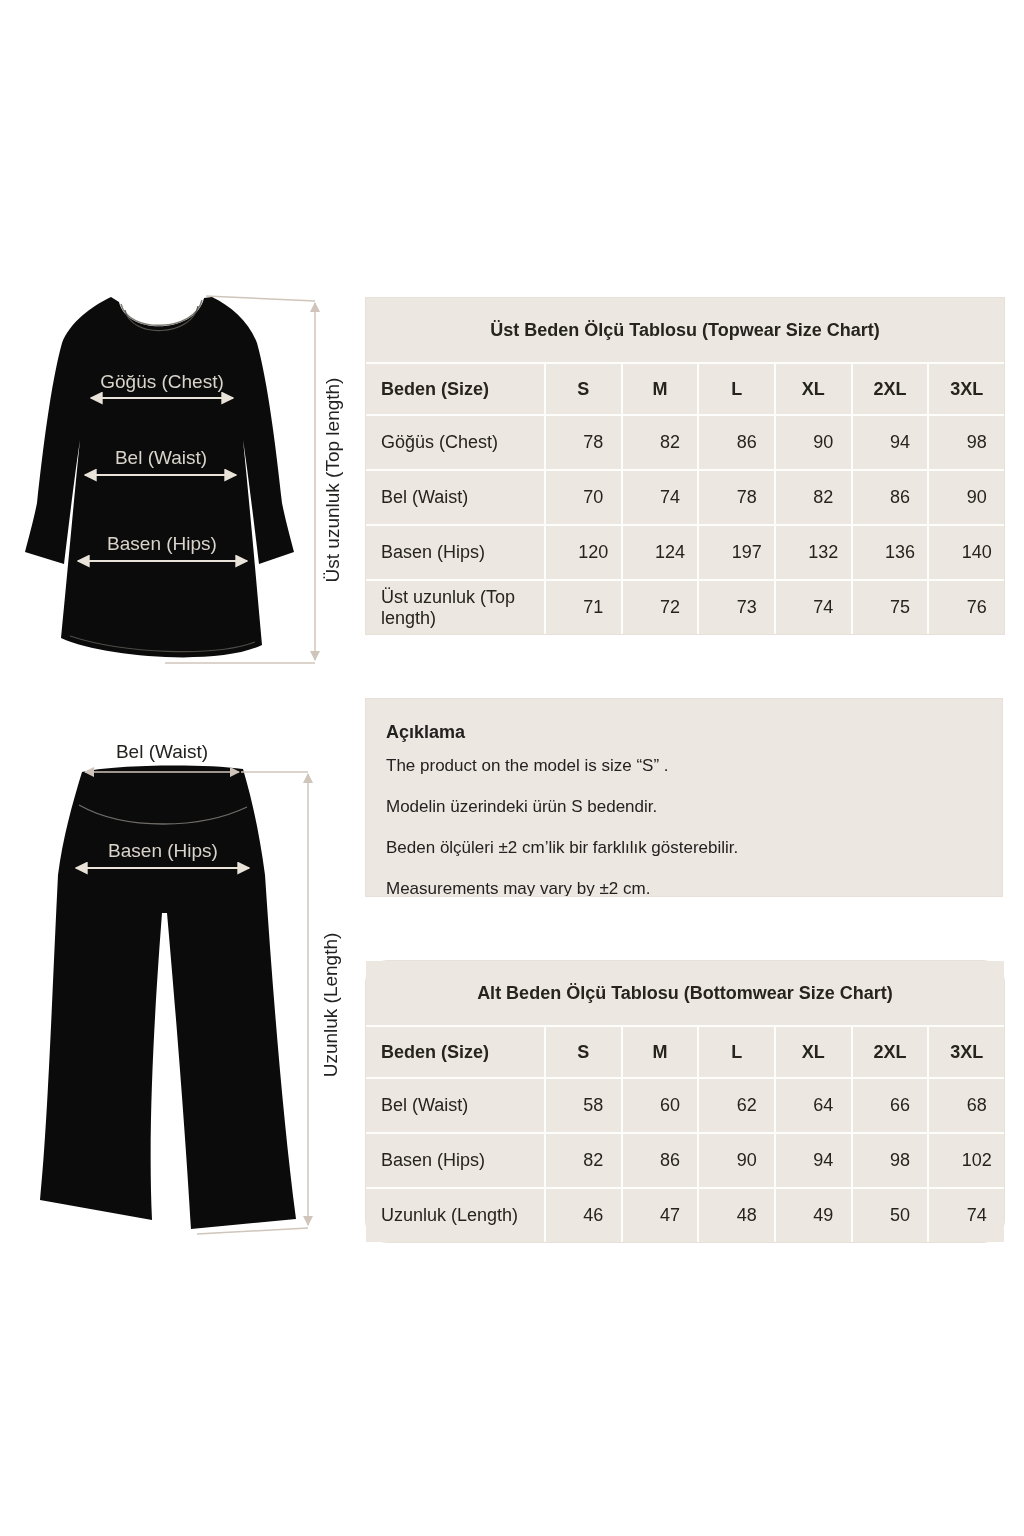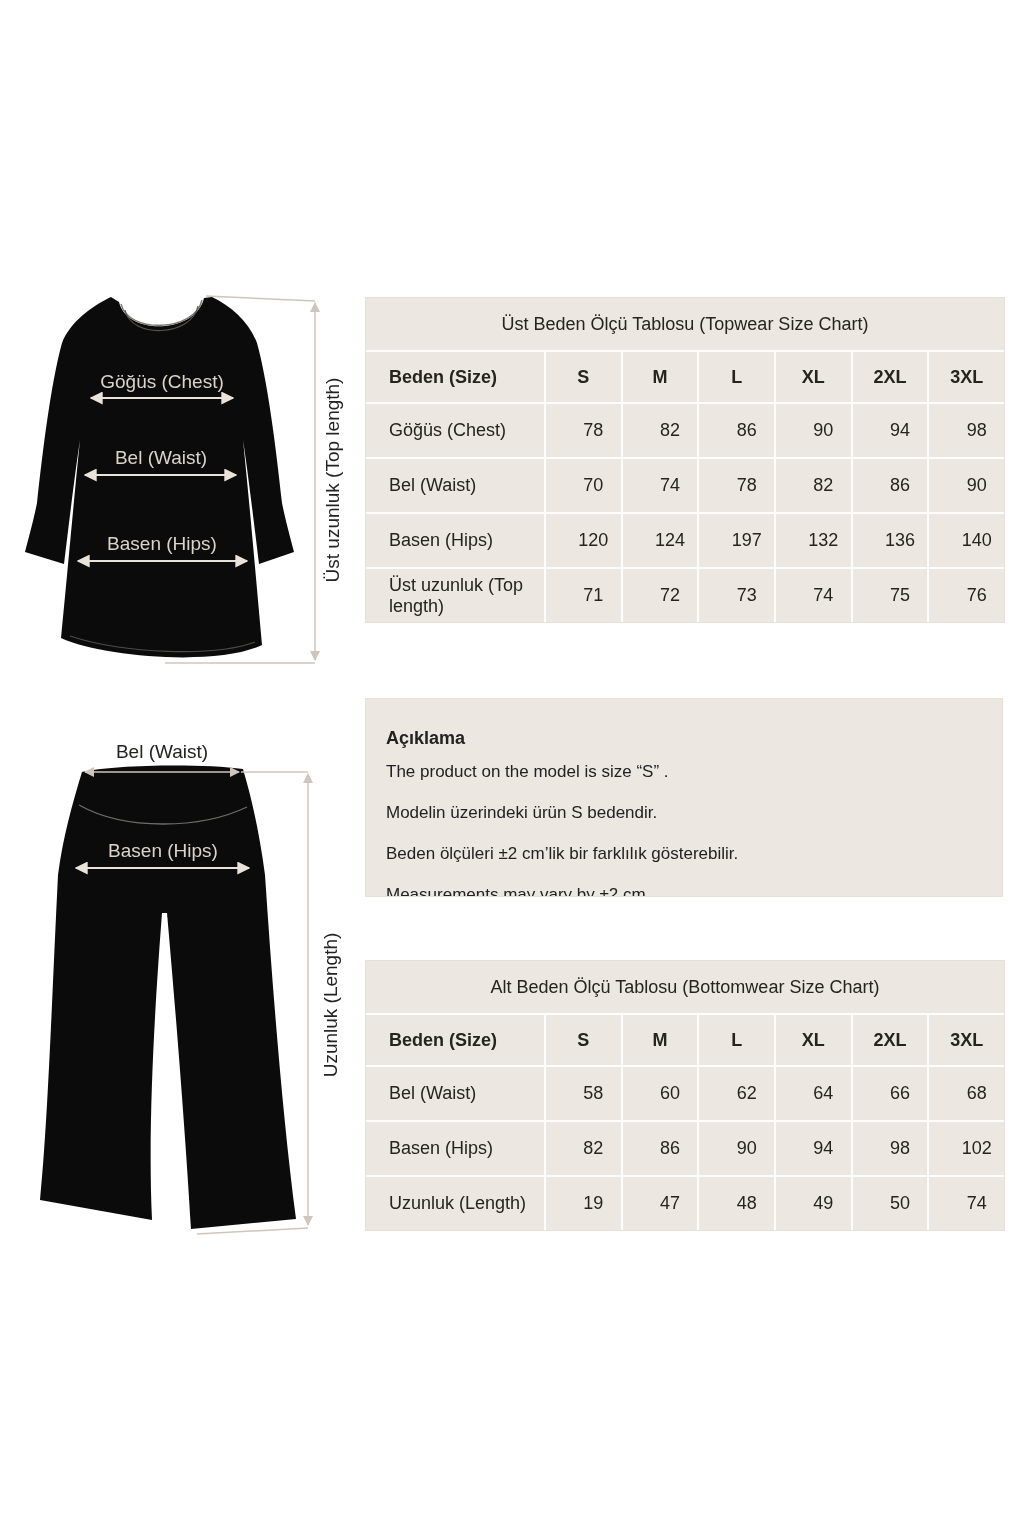--- a/index.html
+++ b/index.html
@@ -11,31 +11,31 @@
   
   .size-table{
     position:absolute;width:638px;display:grid;
     grid-template-columns:178px repeat(6,1fr);
     gap:2px;background:#fdfdfb;border:1px solid #e7e0d9;
   }
   .st-cell{
     background:#ece7e1;display:flex;align-items:center;justify-content:center;
     font-size:18px;color:#26241f;
   }
-  .st-title{grid-column:1/-1;height:52px;font-weight:normal;font-size:18px;}
+  .st-title{grid-column:1/-1;height:64px;font-weight:bold;font-size:18px;}
   .st-head{height:50px;font-weight:bold;}
   .st-rowlabel,.st-val{height:53px;padding-left:20px;}
-  .st-left{justify-content:flex-start;padding-left:23px;}
+  .st-left{justify-content:flex-start;padding-left:15px;}
   #topwear-table{left:365px;top:297px;}
-  #bottomwear-table{left:365px;top:960px;}
+  #bottomwear-table{left:365px;top:960px;border-radius:23px;}
   
   .notes{
     position:absolute;left:365px;top:698px;width:638px;height:199px;
     background:#ece7e1;border:1px solid #e7e0d9;box-sizing:border-box;
-    padding:29px 20px 0 20px;overflow:hidden;
+    padding:23px 20px 0 20px;overflow:hidden;
   }
   .notes-title{font-weight:bold;font-size:18px;margin:0 0 13px 0;}
   .note-line{font-size:17px;line-height:20px;margin:0 0 21px 0;}
   
   .svg-label{font-family:"Liberation Sans",sans-serif;}
 </style>
 </head>
 <body>
 
 <div class="page">
@@ -175,21 +175,21 @@
       <div class="st-cell st-val">66</div>
       <div class="st-cell st-val">68</div>
       <div class="st-cell st-rowlabel st-left">Basen (Hips)</div>
       <div class="st-cell st-val">82</div>
       <div class="st-cell st-val">86</div>
       <div class="st-cell st-val">90</div>
       <div class="st-cell st-val">94</div>
       <div class="st-cell st-val">98</div>
       <div class="st-cell st-val">102</div>
       <div class="st-cell st-rowlabel st-left">Uzunluk (Length)</div>
-      <div class="st-cell st-val">19</div>
+      <div class="st-cell st-val">46</div>
       <div class="st-cell st-val">47</div>
       <div class="st-cell st-val">48</div>
       <div class="st-cell st-val">49</div>
       <div class="st-cell st-val">50</div>
       <div class="st-cell st-val">74</div>
     </div>
 
 </div>
 
 </body></html>

